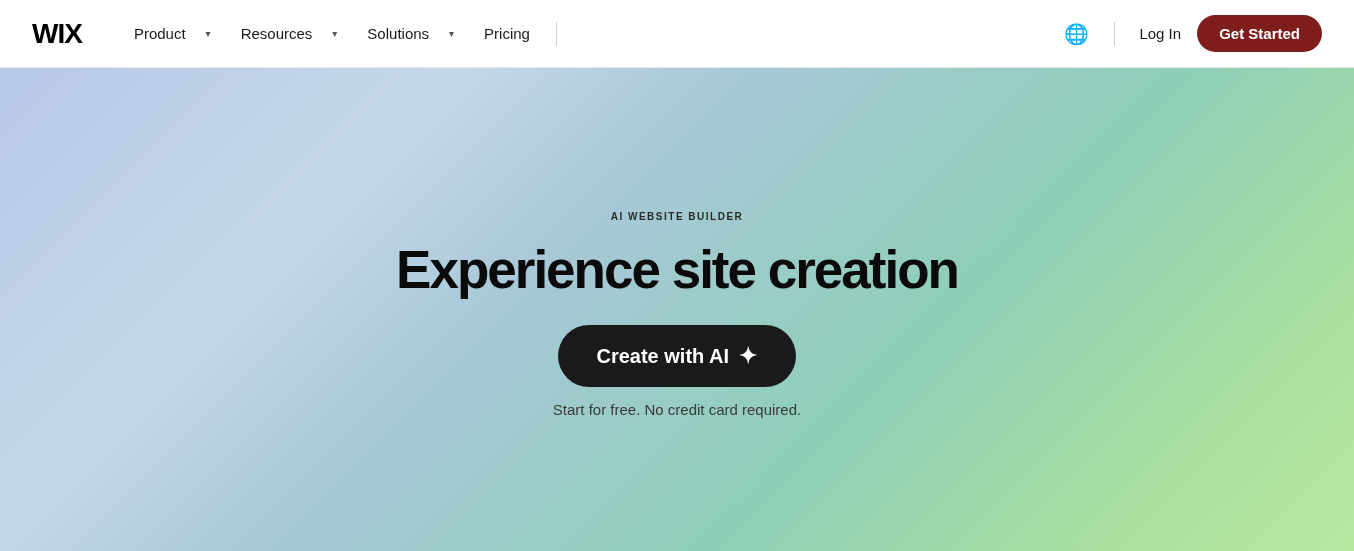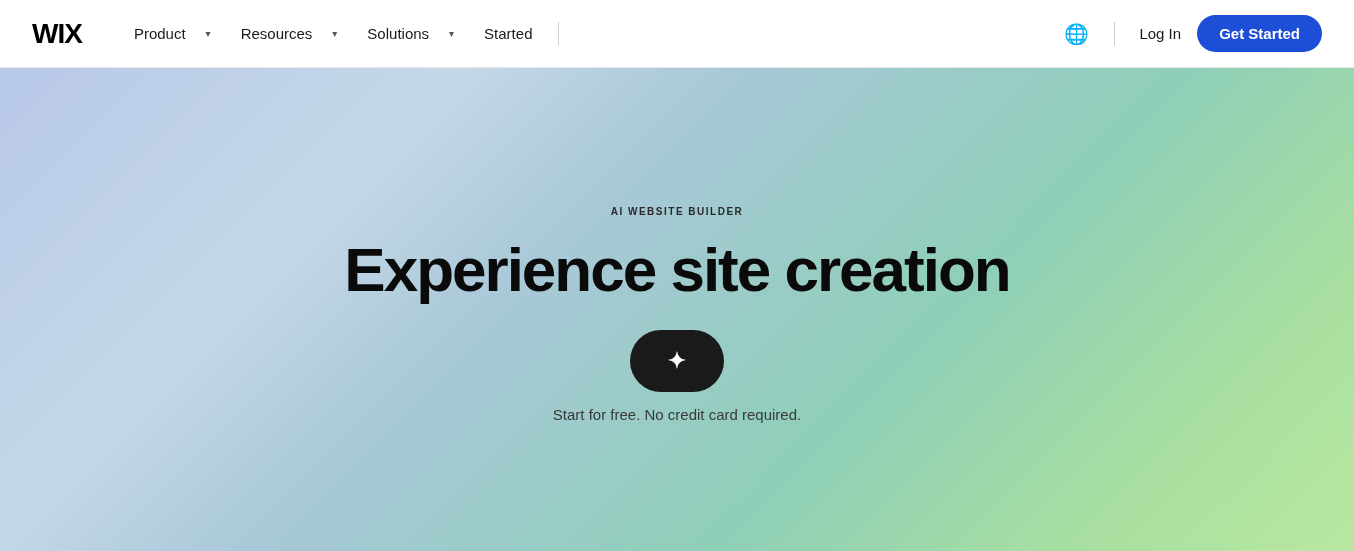--- a/index.html
+++ b/index.html
@@ -92,21 +92,21 @@
     .login-btn {
       font-size: 15px;
       color: #1a1a1a;
       cursor: pointer;
       background: none;
       border: none;
       font-weight: 500;
     }
 
     .get-started-btn {
-      background: #1d4ed8;
+      background: #7f1d1d;
       color: #fff;
       border: none;
       border-radius: 30px;
       padding: 10px 22px;
       font-size: 15px;
       font-weight: 600;
       cursor: pointer;
       white-space: nowrap;
     }
 
@@ -126,21 +126,21 @@
     .hero-eyebrow {
       font-size: 10px;
       font-weight: 600;
       letter-spacing: 1.5px;
       color: #2a2a2a;
       text-transform: uppercase;
       margin-bottom: 20px;
     }
 
     .hero-headline {
-      font-size: 62px;
+      font-size: 53px;
       font-weight: 800;
       color: #0a0a0a;
       line-height: 1.05;
       letter-spacing: -2px;
       max-width: 960px;
       margin-bottom: 28px;
     }
 
     .hero-subheadline {
       font-size: 18px;
@@ -193,21 +193,21 @@
       <span>Resources</span>
       <span class="chevron">▾</span>
     </div>
 
     <div class="nav-item">
       <span>Solutions</span>
       <span class="chevron">▾</span>
     </div>
 
     <div class="nav-item">
-      <span>Started</span>
+      <span>Pricing</span>
     </div>
 
     <div class="nav-divider"></div>
 
 
   </div>
 
   <div class="navbar-right">
     <div class="globe-icon">
       <span>🌐</span>
@@ -220,17 +220,18 @@
 
 <section class="hero">
   <div class="hero-eyebrow">AI WEBSITE BUILDER</div>
 
   <h1 class="hero-headline">
     <span>Experience site creation</span><br>
   </h1>
 
 
   <button class="create-ai-btn">
+    <span>Create with AI</span>
     <span class="sparkle-icon">✦</span>
   </button>
 
   <p class="hero-footnote">Start for free. No credit card required.</p>
 </section>
 
 </body></html>

